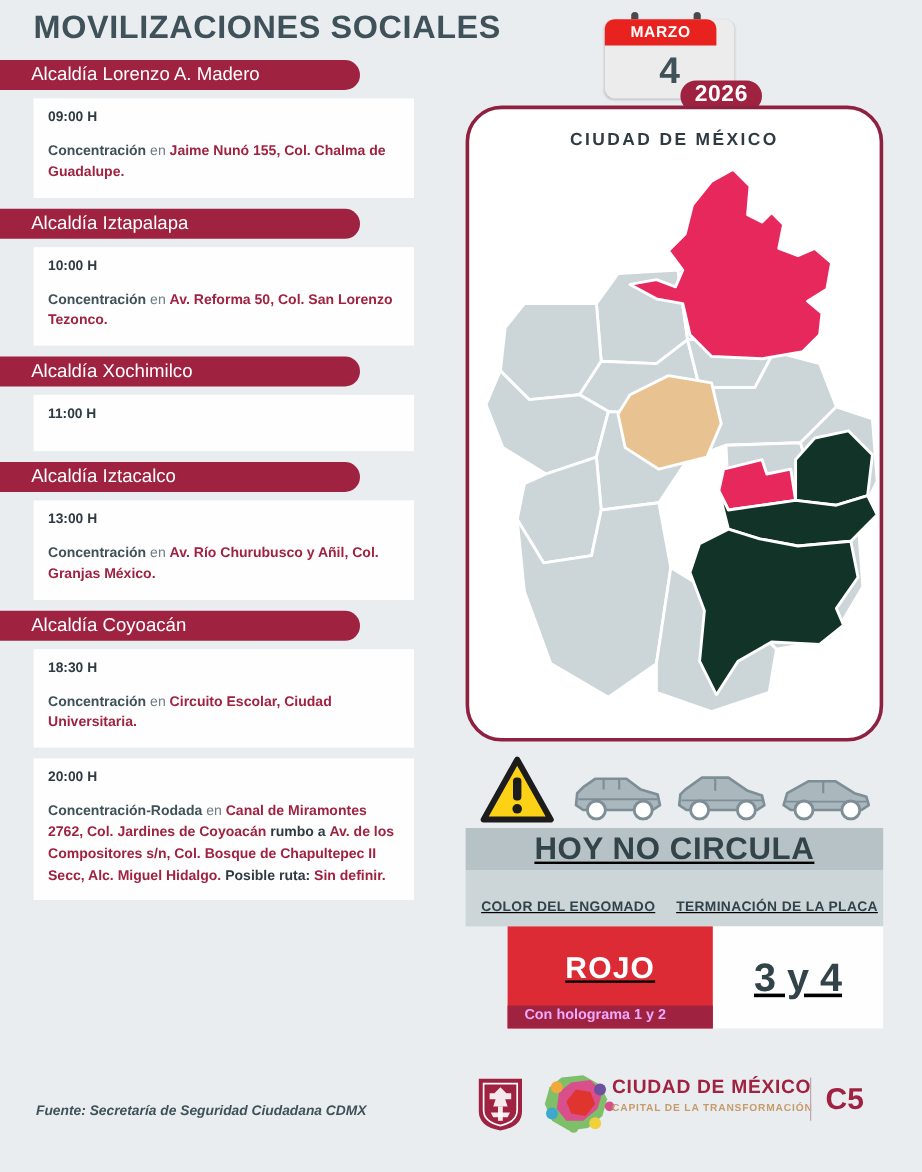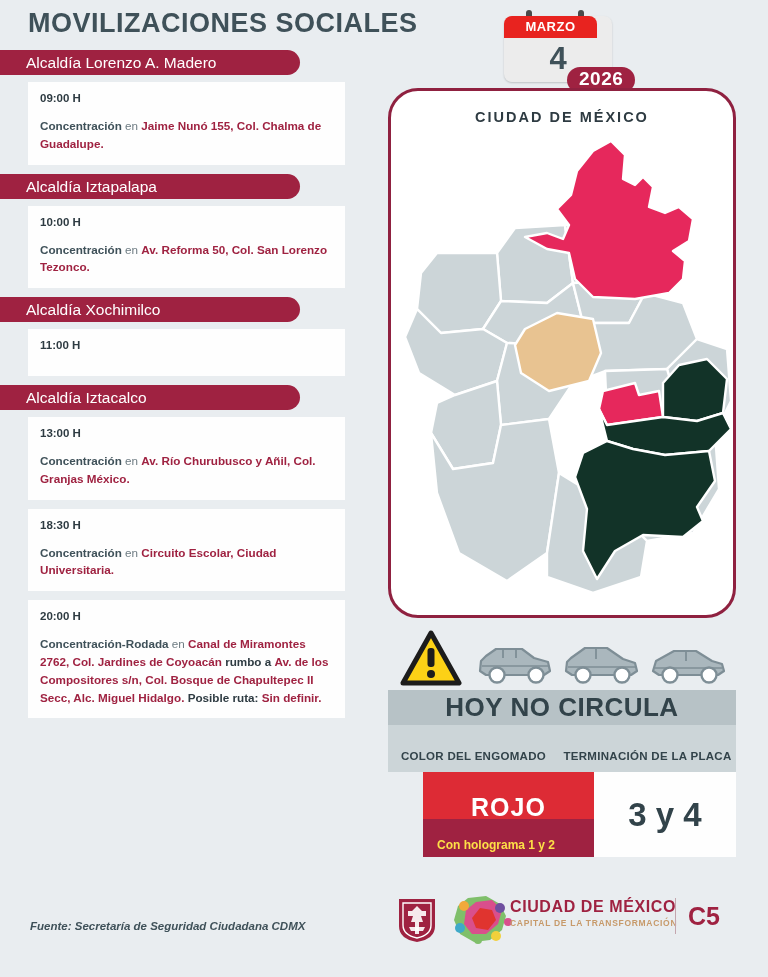--- a/index.html
+++ b/index.html
@@ -72,21 +72,21 @@
     position:absolute; left:388px; top:88px; width:348px; height:530px;
     background:#fff; border:3px solid #8f2140; border-radius:30px;
   }
   .map-title {
     position:absolute; top:18px; left:0; width:100%; text-align:center;
     font-size:14.5px; font-weight:bold; letter-spacing:2px; color:#2e3b42;
   }
   .map-svg { position:absolute; top:42px; left:6px; }
 
   
-  .hnc { position:absolute; left:388px; top:628px; width:348px; }
+  .hnc { position:absolute; left:388px; top:628px; width:348px;text-decoration:underline; }
   .hnc-icons { position:relative; height:62px; }
   .warn { position:absolute; left:12px; top:2px; }
   .car { position:absolute; top:16px; }
   .car.c1 { left: 88px; } .car.c2 { left: 175px; } .car.c3 { left: 262px; }
   .hnc-bar {
     background:#b7c2c6; color:#32434a; text-align:center;
     font-size:26px; font-weight:bold; letter-spacing:.5px;
     padding: 3px 0 4px; line-height:1.08;
   }
   .hnc-cols { display:flex; background:#ccd5d8; }
@@ -100,22 +100,22 @@
   .hnc-color {
     flex: 0 0 171px; background:#dd2b35; position:relative;
     display:flex; align-items:center; justify-content:center;margin-left:35px;
   }
   .hnc-color .name {
     color:#fff; font-size:25px; font-weight:bold; letter-spacing:1px;
     margin-bottom:14px;
   }
   .hnc-holo {
     position:absolute; bottom:0; left:0; width:100%;
-    background:#9f2241; color:#fde047; font-size:12px; font-weight:bold;
-    padding:19px 0 5px 14px; text-align:left;
+    background:#9f2241; color:#f0abfc; font-size:12px; font-weight:bold;
+    padding:0 0 5px 14px; text-align:left;
   }
   .hnc-plate {
     flex:1; background:#fefefe; display:flex; align-items:center; justify-content:center;
     color:#32434a; font-size:33px; font-weight:bold;
   }
 
   
   .footer { position:absolute; left:388px; top:890px; width:348px; height:62px; }
   .foot-text { position:absolute; left:122px; top:8px; }
   .foot-main { font-size:16px; font-weight:bold; color:#9f2241; letter-spacing:.6px; }
@@ -153,20 +153,21 @@
       </div>
       <div class="banner">Alcaldía Xochimilco</div>
       <div class="card">
         <div class="hour">11:00 H</div>
       </div>
       <div class="banner">Alcaldía Iztacalco</div>
       <div class="card">
         <div class="hour">13:00 H</div>
         <div class="body"><span class="ev">Concentración</span> <span class="en">en</span> <span class="loc">Av. Río Churubusco y Añil, Col. Granjas México.</span> </div>
       </div>
+      <div class="banner">Alcaldía Coyoacán</div>
       <div class="card">
         <div class="hour">18:30 H</div>
         <div class="body"><span class="ev">Concentración</span> <span class="en">en</span> <span class="loc">Circuito Escolar, Ciudad Universitaria.</span> </div>
       </div>
       <div class="card">
         <div class="hour">20:00 H</div>
         <div class="body"><span class="ev">Concentración-Rodada</span> <span class="en">en</span> <span class="loc">Canal de Miramontes 2762, Col. Jardines de Coyoacán</span> <span class="lbl">rumbo a</span> <span class="loc">Av. de los Compositores s/n, Col. Bosque de Chapultepec II Secc, Alc. Miguel Hidalgo.</span> <span class="lbl">Posible ruta:</span> <span class="loc">Sin definir.</span> </div>
       </div>
     </div>
 

